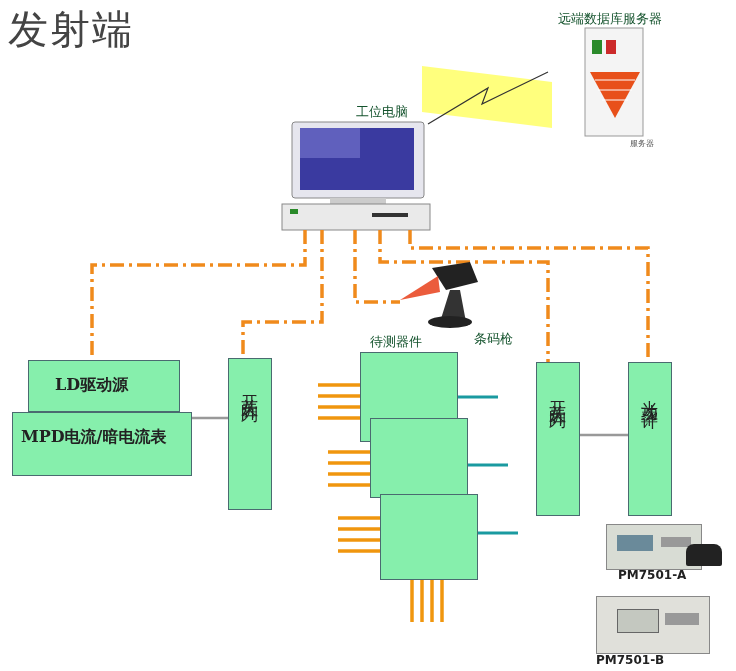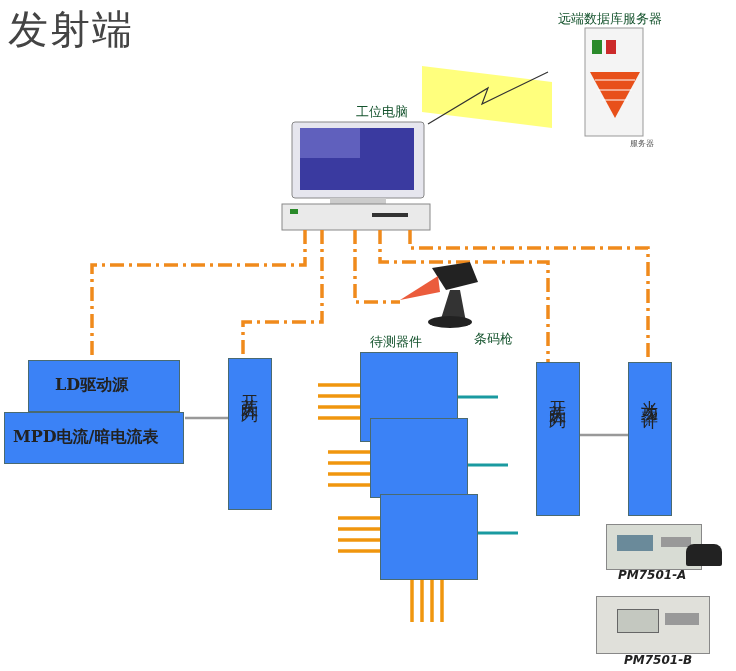--- a/index.html
+++ b/index.html
@@ -1,24 +1,24 @@
 <!DOCTYPE html>
 <html><head>
 <meta charset="utf-8">
 <style>
   html, body { margin: 0; padding: 0; background: #ffffff; }
   body { width: 736px; height: 671px; position: relative; overflow: hidden;
          font-family: "DejaVu Serif", serif; }
   #canvas { position: absolute; left: 0; top: 0; width: 736px; height: 671px; }
   .title { position: absolute; left: 8px; top: 2px; font-size: 40px; color: #444; letter-spacing: 2px; font-family: "DejaVu Sans", sans-serif; }
   .lbl { position: absolute; font-size: 13px; color: #14532d; white-space: nowrap; }
-  .box { position: absolute; background: #3b82f6; border: 1.5px solid #4a6a70; box-sizing: border-box; }
+  .box { position: absolute; background: #86efac; border: 1.5px solid #4a6a70; box-sizing: border-box; }
   .box-text { position: absolute; font-weight: bold; color: #222; font-size: 16px; white-space: nowrap; }
   .vtext { position: absolute; color: #222; font-size: 17px; writing-mode: vertical-rl; text-orientation: upright; letter-spacing: 4px; }
-  .devlbl { position: absolute; font-size: 12px; color: #222; font-weight: bold; font-family: "DejaVu Sans", sans-serif; font-style: italic; }
+  .devlbl { position: absolute; font-size: 12px; color: #222; font-weight: bold; font-family: "DejaVu Sans", sans-serif; }
 </style>
 </head>
 <body>
 
 <svg id="canvas" width="736" height="671" viewBox="0 0 736 671">
 
   <g>
     <polygon points="422,66 552,82 552,128 422,112" fill="#ffff66" opacity="0.85"></polygon>
     <polyline points="428,124 488,88 482,104 548,72" fill="none" stroke="#333" stroke-width="1.2"></polyline>
   </g>
@@ -95,21 +95,21 @@
 <div class="title">发射端</div>
 <div class="lbl" style="left:558px;top:10px;">远端数据库服务器</div>
 <div class="lbl" style="left:598px;top:138px;font-size:8px;color:#555;margin-left:32px;">服务器</div>
 <div class="lbl" style="left:342px;top:103px;margin-left:14px;">工位电脑</div>
 <div class="lbl" style="left:474px;top:330px;text-align:center;">条码枪</div>
 <div class="lbl" style="left:370px;top:333px;">待测器件</div>
 
 <div class="box" style="left:28px;top:360px;width:152px;height:52px;">
   <span class="box-text" style="left:26px;top:14px;">LD驱动源</span>
 </div>
-<div class="box" style="left:4px;top:412px;width:180px;height:52px;">
+<div class="box" style="left:12px;top:412px;width:180px;height:64px;">
   <span class="box-text" style="left:8px;top:14px;">MPD电流/暗电流表</span>
 </div>
 <div class="box" style="left:228px;top:358px;width:44px;height:152px;">
   <span class="vtext" style="left:10px;top:22px;">开关阵列</span>
 </div>
 <div class="box" style="left:536px;top:362px;width:44px;height:154px;">
   <span class="vtext" style="left:10px;top:24px;">开关阵列</span>
 </div>
 <div class="box" style="left:628px;top:362px;width:44px;height:154px;">
   <span class="vtext" style="left:10px;top:24px;">光功率计</span>
@@ -123,13 +123,13 @@
   <div style="position:absolute;left:10px;top:10px;width:36px;height:16px;background:#6a8a9a;"></div>
   <div style="position:absolute;left:54px;top:12px;width:30px;height:10px;background:#999;"></div>
 </div>
 <div style="position:absolute;left:686px;top:544px;width:36px;height:22px;background:#222;border-radius:8px 8px 2px 2px;"></div>
 <div class="devlbl" style="left:618px;top:568px;">PM7501-A</div>
 
 <div style="position:absolute;left:596px;top:596px;width:112px;height:56px;background:#e0e0da;border:1px solid #888;">
   <div style="position:absolute;left:20px;top:12px;width:40px;height:22px;background:#c4c8c0;border:1px solid #666;"></div>
   <div style="position:absolute;left:68px;top:16px;width:34px;height:12px;background:#999;"></div>
 </div>
-<div class="devlbl" style="left:624px;top:653px;">PM7501-B</div>
+<div class="devlbl" style="left:596px;top:653px;">PM7501-B</div>
 
 </body></html>

